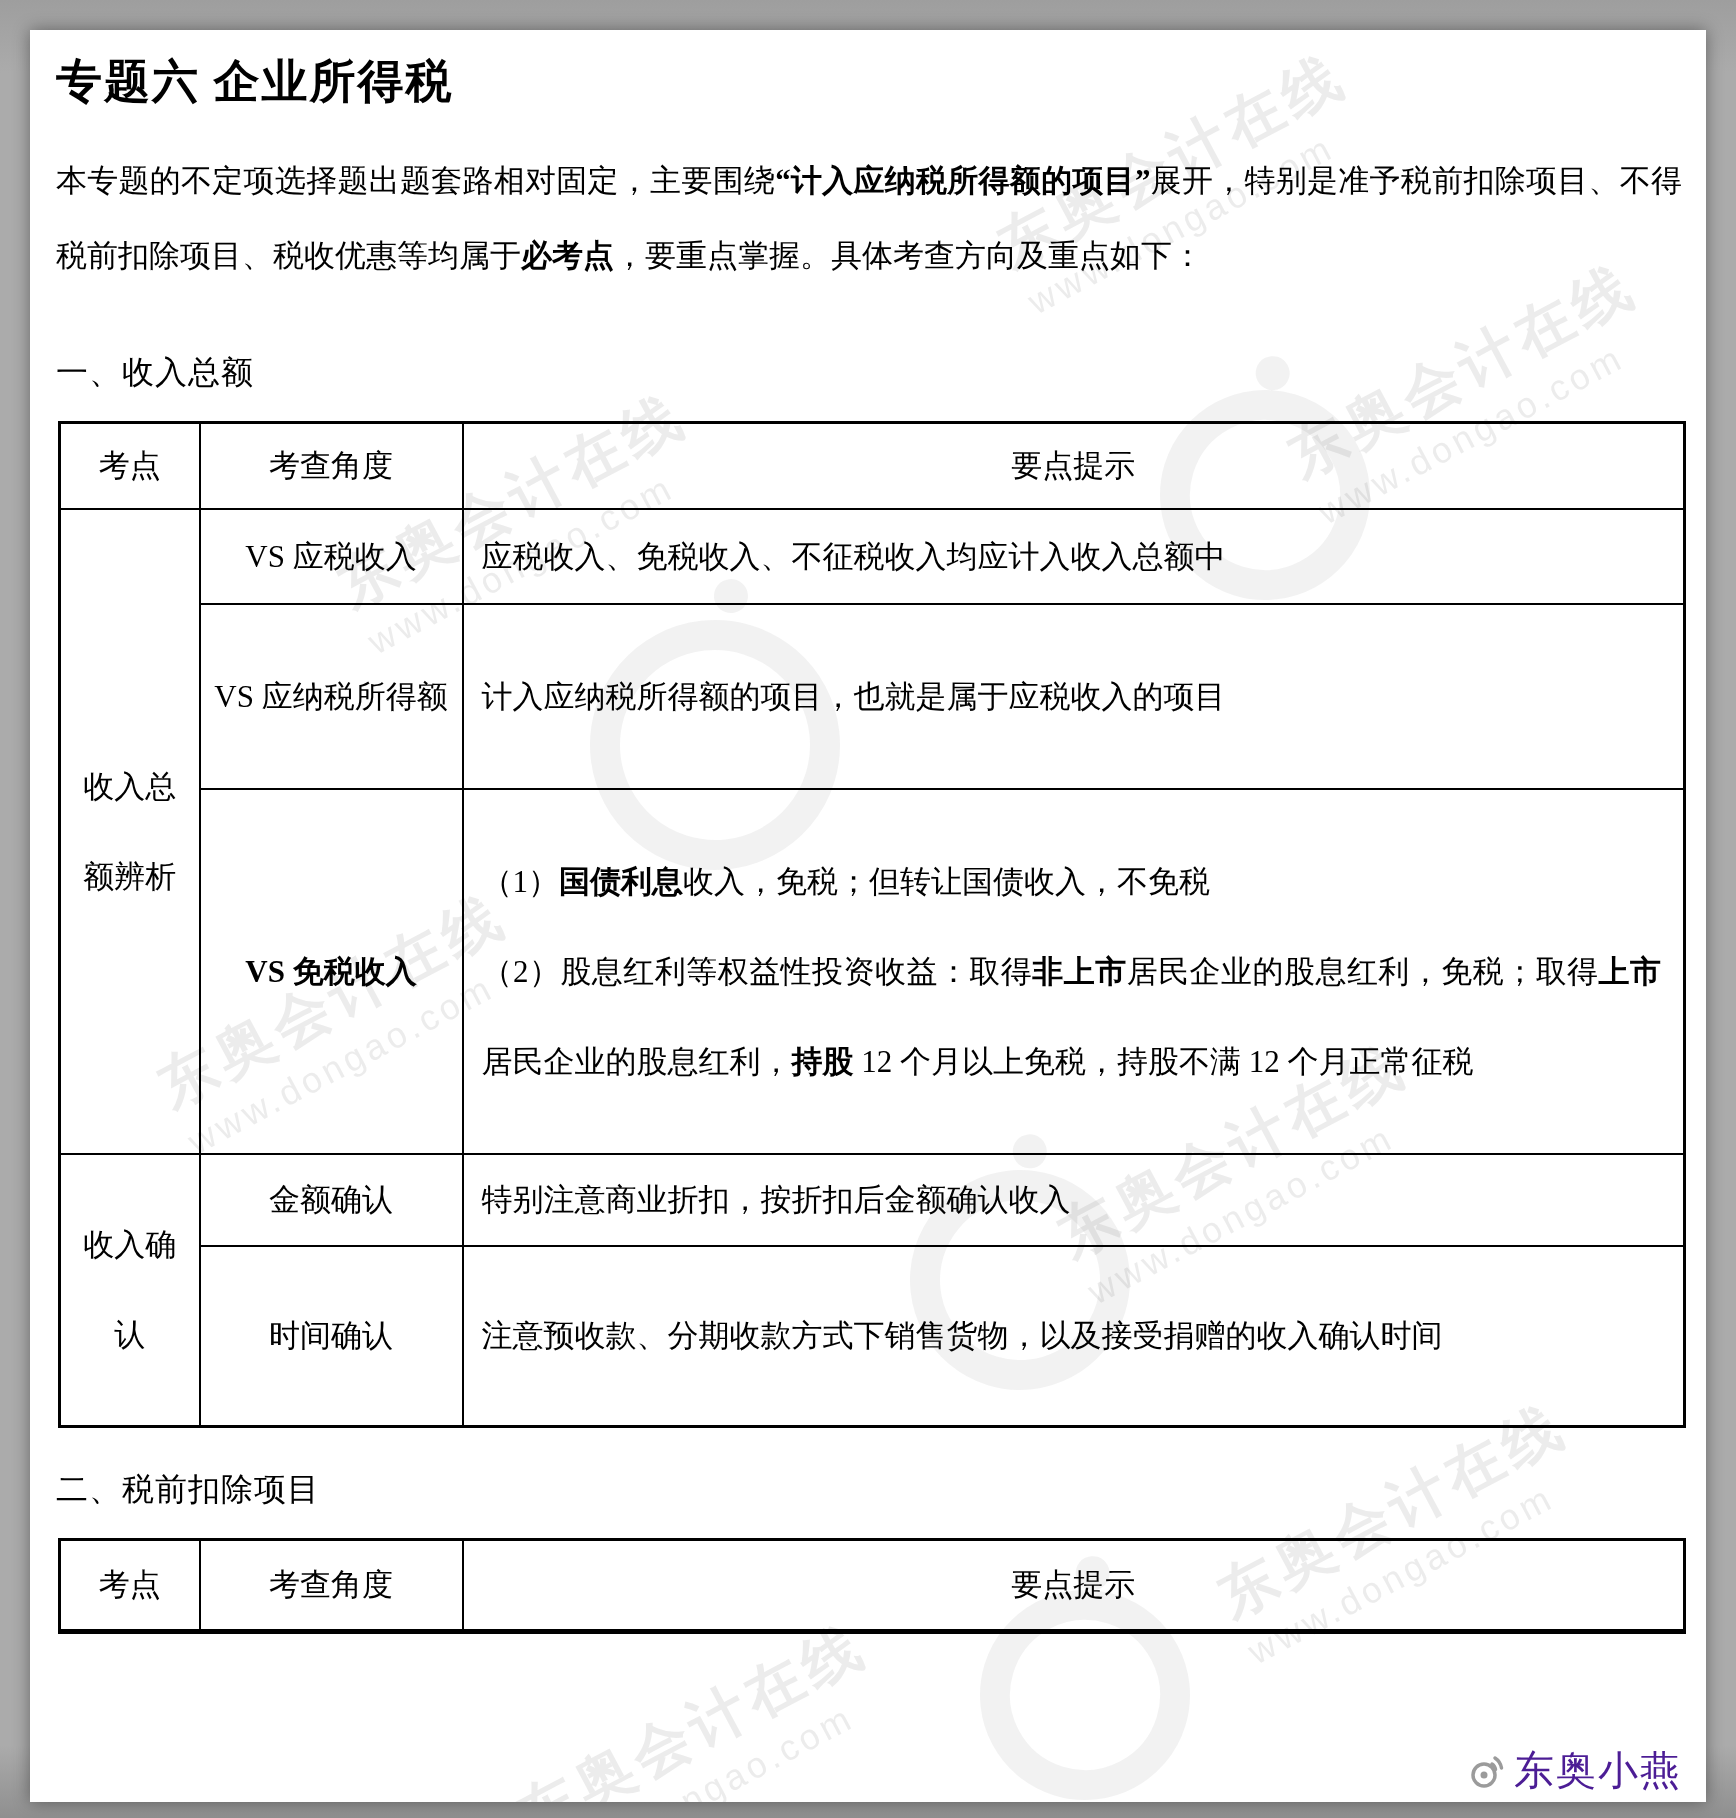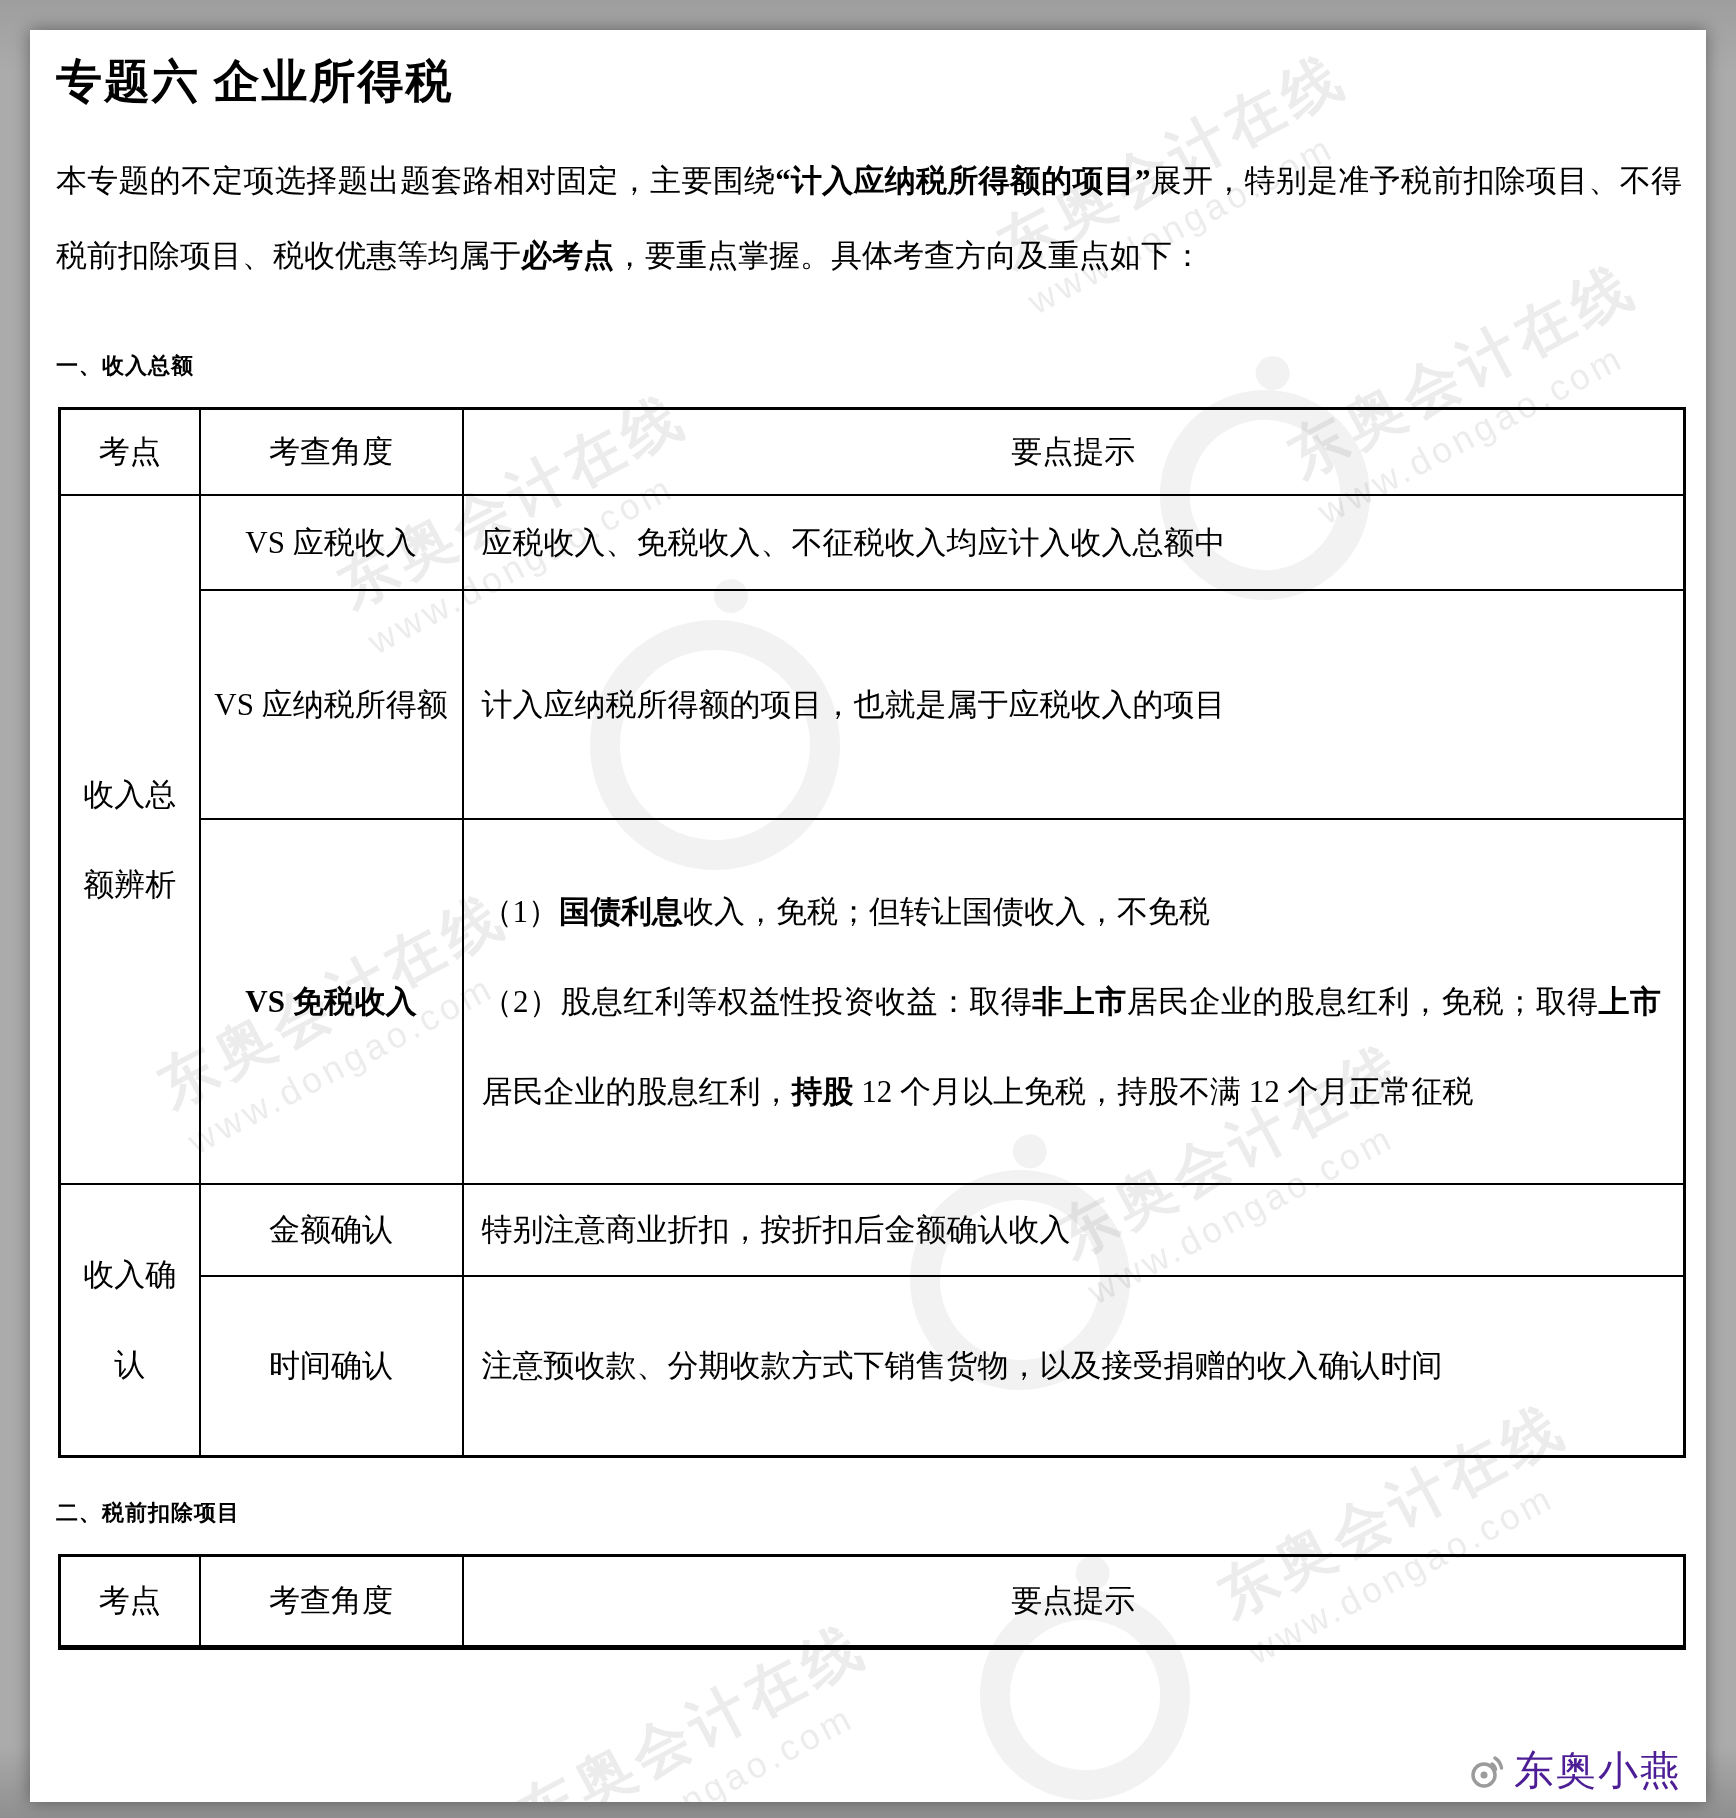--- a/index.html
+++ b/index.html
@@ -33,42 +33,42 @@
     content:"";position:absolute;width:34px;height:34px;border-radius:50%;
     background:rgba(110,110,110,.09);top:-46px;right:-6px;
   }
 
   
   .doc-title{margin:0;font-size:46px;font-weight:bold;letter-spacing:2px;line-height:1.2;}
   .intro{
     margin:34px 0 0 0;font-size:31px;line-height:75px;
     text-align:justify;text-justify:inter-ideograph;
   }
-  .section-heading{margin:0;font-size:22px;font-weight:bold;letter-spacing:1px;}
+  .section-heading{margin:0;font-size:32px;font-weight:normal;letter-spacing:1px;}
   #section1{margin-top:58px;}
   #section2{margin-top:40px;}
 
   
   table.exam{
     border-collapse:collapse;table-layout:fixed;
     width:1625px;margin:26px 0 4px 2px;
     font-size:31px;
   }
   table.exam th,table.exam td{border:2px solid #000;}
   table.exam{border:3px solid #000;}
   col.c1{width:140px;}
   col.c2{width:263px;}
   col.c3{width:1222px;}
   table.exam th{font-weight:normal;text-align:center;height:82px;line-height:40px;}
   table.exam td{vertical-align:middle;line-height:90px;}
   td.k,td.a{text-align:center;padding:0 10px;}
   td.p{text-align:justify;text-justify:inter-ideograph;padding:0 22px 0 18px;}
   td.p p{margin:0;}
   tr.r1{height:95px;}
-  tr.r2{height:229px;}
+  tr.r2{height:185px;}
   tr.r3{height:365px;}
   tr.r4{height:89px;}
   tr.r5{height:180px;}
   table.exam b{font-weight:bold;text-align:right;}
   #table2{border-bottom:5px solid #000;}
   #table2 th{height:86px;}
 
   
   .footer-brand{
     position:absolute;right:24px;bottom:4px;z-index:3;

